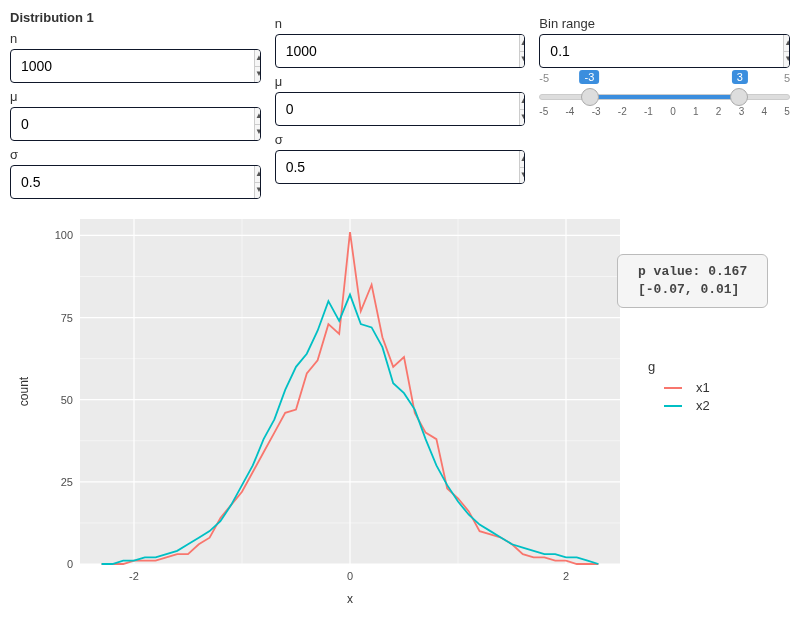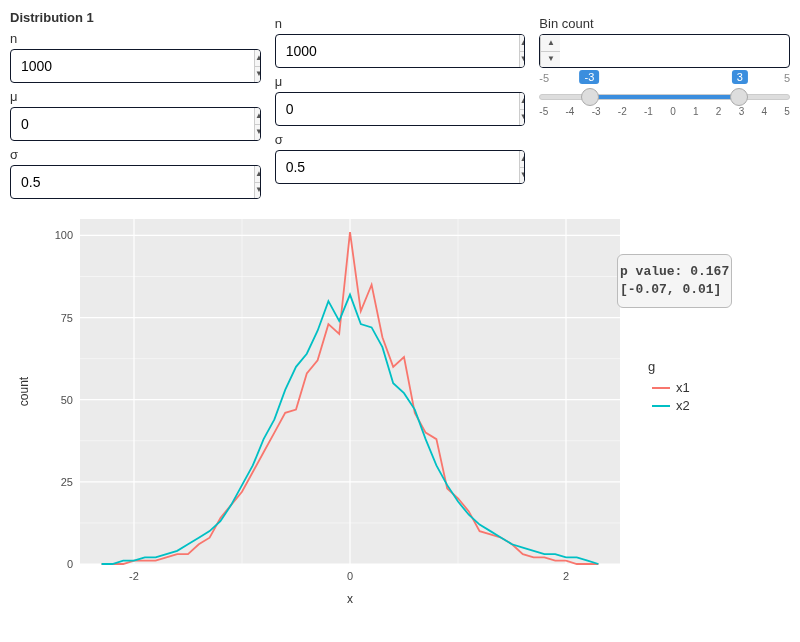--- a/index.html
+++ b/index.html
@@ -133,32 +133,32 @@
   }
   .plot-box {
     position: relative;
   }
   .legend {
     margin-left: 18px;
     margin-top: 150px;
     font-size: 13px;
   }
   .legend .title { margin-bottom: 6px; font-size: 13px; }
-  .legend .item { display: flex; align-items: center; margin: 3px 4px; font-size: 13px; }
+  .legend .item { display: flex; align-items: center; margin: 3px 16px; font-size: 13px; gap: 8px; }
   .legend .swatch {
     width: 18px; height: 2px; margin-right: 6px;
   }
   .stats {
     position: absolute;
     top: 254px;
     left: 617px;
     background: #f5f5f5;
     border: 1px solid #bbb;
     border-radius: 6px;
-    padding: 8px 2px;
+    padding: 8px 20px;
     font-family: 'Courier New', monospace;
     font-size: 13px;
     font-weight: bold;
     color: #444;
     line-height: 1.4;
   }
 </style>
 </head>
 <body>
 
@@ -213,22 +213,23 @@
     <div class="numeric">
       <input type="text" value="0.5" style="">
       <div class="spin">
         <button>▲</button>
         <button>▼</button>
       </div>
     </div>
   </div>
 
   <div class="col">
-    <div class="label">Bin count</div>
-    <div class="numeric">
+    <div class="label">Bin range</div>
+    <div class="numeric">
+      <input type="text" value="0.1" style="">
       <div class="spin">
         <button>▲</button>
         <button>▼</button>
       </div>
     </div>
     <div class="slider-wrap">
       <span class="slider-endlabel" style="left:0">-5</span>
       <span class="slider-endlabel" style="right:0">5</span>
       <span class="slider-flag" style="left:20%">-3</span>
       <span class="slider-flag" style="left:80%">3</span>

